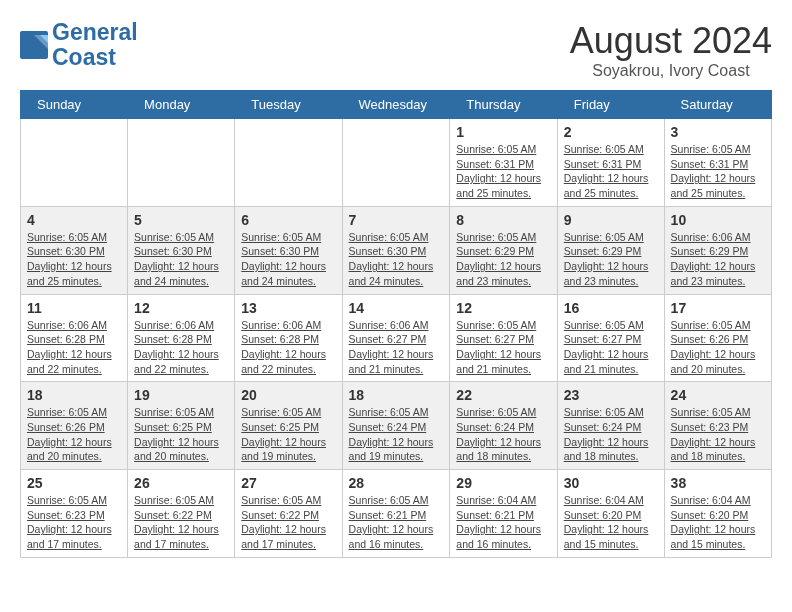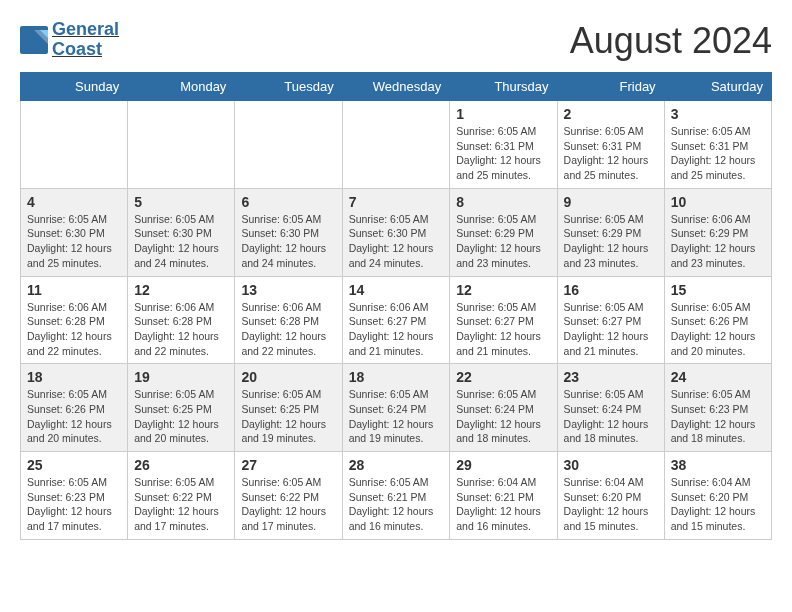--- a/index.html
+++ b/index.html
@@ -14,25 +14,24 @@
       display: flex;
       justify-content: space-between;
       align-items: flex-start;
       margin-bottom: 10px;
     }
     .logo {
       display: flex;
       align-items: center;
     }
     .logo-text {
-      font-size: 18px;
+      font-size: 23px;
       font-weight: bold;
       color: #333;
       line-height: 1.1;
-      text-decoration: underline;
     }
     .logo-text span {
       color: #2e6da4;
     }
     .logo-icon {
       width: 28px;
       height: 28px;
       margin-right: 4px;
     }
     .title-block {
@@ -47,22 +46,22 @@
       font-size: 16px;
       color: #555;
     }
     .calendar {
       width: 100%;
       border-collapse: collapse;
     }
     .calendar th {
       background: #2e6da4;
       color: #fff;
-      text-align: right;
-      padding: 6px 8px;
+      text-align: left;
+      padding: 6px 16px;
       font-size: 13px;
       font-weight: normal;
       border: 1px solid #2e6da4;
     }
     .calendar td {
       border: 1px solid #ccc;
       vertical-align: top;
       padding: 5px 6px;
       width: 108px;
       min-height: 80px;
@@ -76,20 +75,21 @@
     .day-number {
       font-size: 14px;
       font-weight: bold;
       margin-bottom: 2px;
       color: #333;
     }
     .day-info {
       font-size: 10.5px;
       color: #444;
       line-height: 1.4;
+      text-decoration: underline;
     }
     .row-shaded td {
       background: #f0f0f0;
     }
     .row-white td {
       background: #fff;
     }
     .row-shaded td.empty, .row-white td.empty {
       background: inherit;
     }
@@ -104,20 +104,21 @@
       <polygon points="20,4 28,12 28,4" fill="#4db8ff"></polygon>
       <polygon points="14,4 28,18 28,4" fill="#fff" opacity="0.3"></polygon>
     </svg>
     <div class="logo-text">
       <div><span>General</span></div>
       <div><span>Coast</span></div>
     </div>
   </div>
   <div class="title-block">
     <div class="main-title">August 2024</div>
+    <div class="sub-title">Soyakrou, Ivory Coast</div>
   </div>
 </div>
 
 <table class="calendar">
   <thead>
     <tr>
     <th>Sunday</th>
         <th>Monday</th>
         <th>Tuesday</th>
         <th>Wednesday</th>
@@ -194,21 +195,21 @@
         </td>
         <td>
           <div class="day-number">12</div>
           <div class="day-info">Sunrise: 6:05 AM<br>Sunset: 6:27 PM<br>Daylight: 12 hours<br>and 21 minutes.</div>
         </td>
         <td>
           <div class="day-number">16</div>
           <div class="day-info">Sunrise: 6:05 AM<br>Sunset: 6:27 PM<br>Daylight: 12 hours<br>and 21 minutes.</div>
         </td>
         <td>
-          <div class="day-number">15</div>
+          <div class="day-number">17</div>
           <div class="day-info">Sunrise: 6:05 AM<br>Sunset: 6:26 PM<br>Daylight: 12 hours<br>and 20 minutes.</div>
         </td>
       </tr>
       <tr class="row-shaded">
         <td>
           <div class="day-number">18</div>
           <div class="day-info">Sunrise: 6:05 AM<br>Sunset: 6:26 PM<br>Daylight: 12 hours<br>and 20 minutes.</div>
         </td>
         <td>
           <div class="day-number">19</div>

